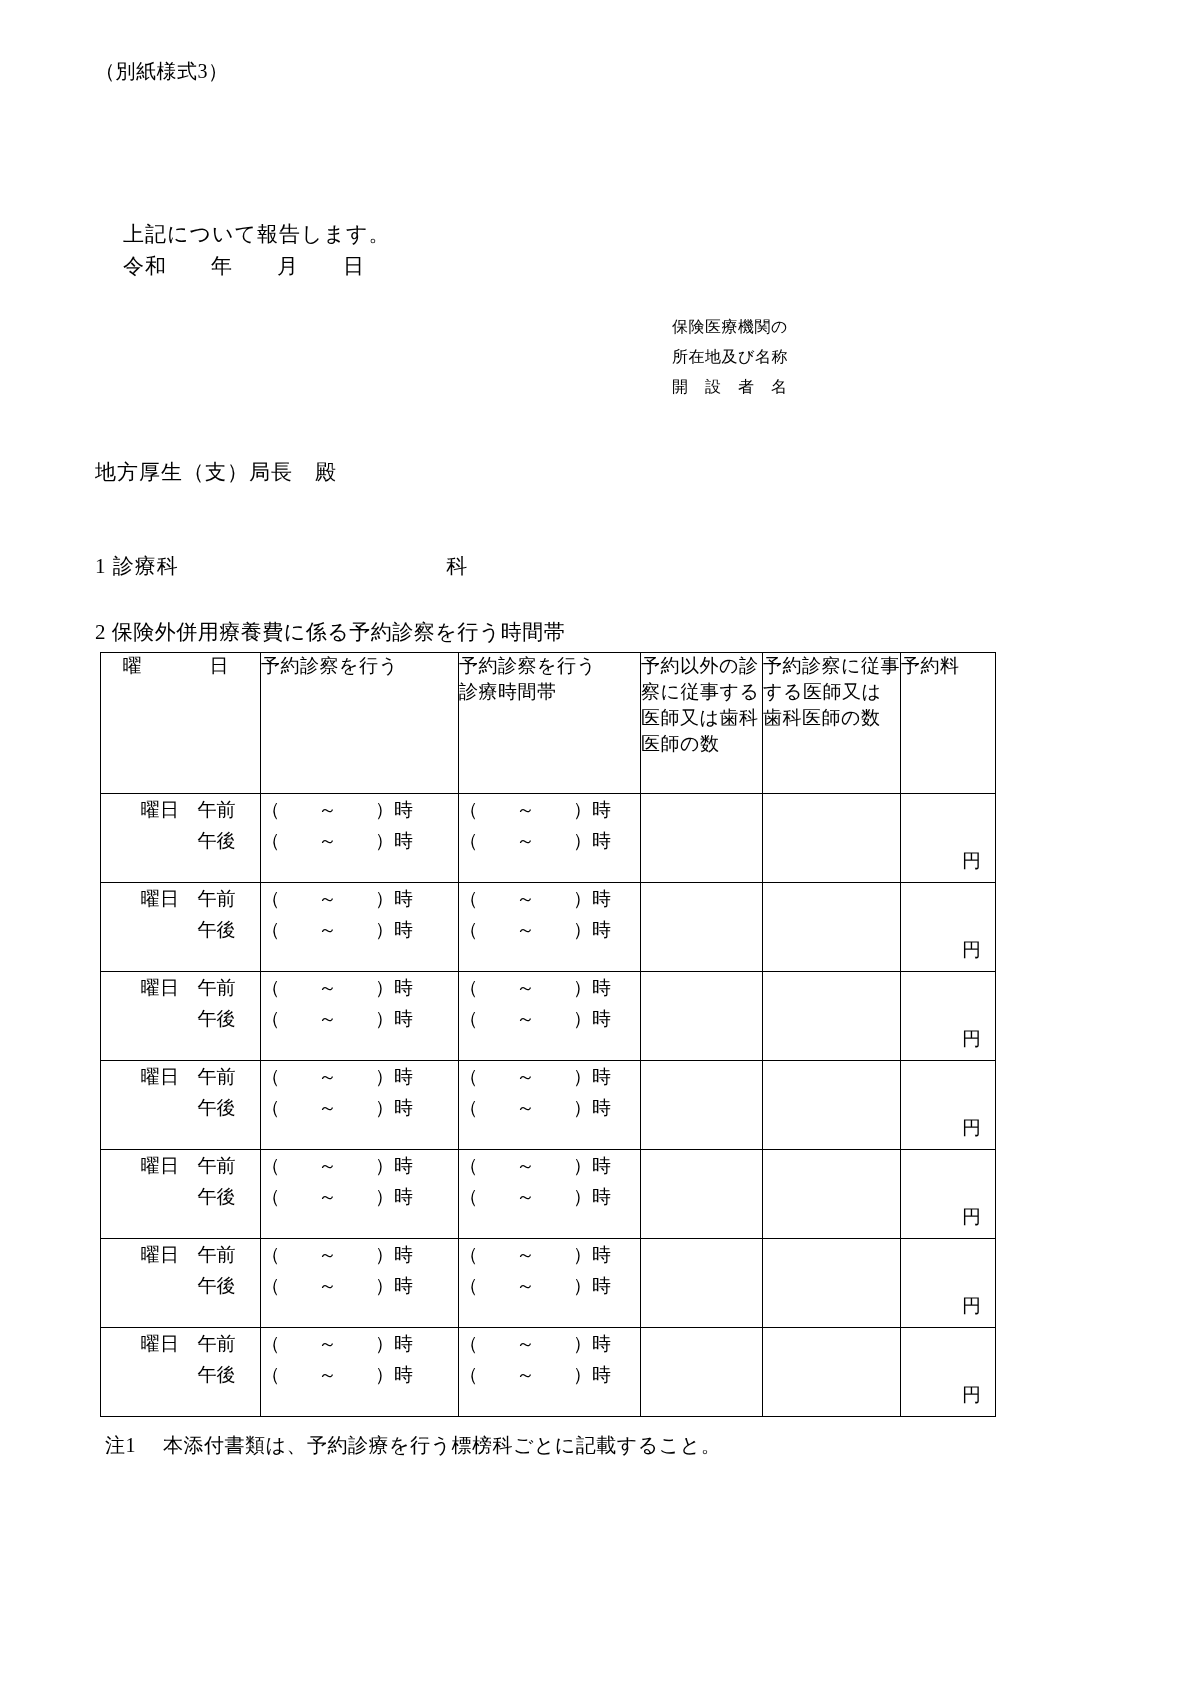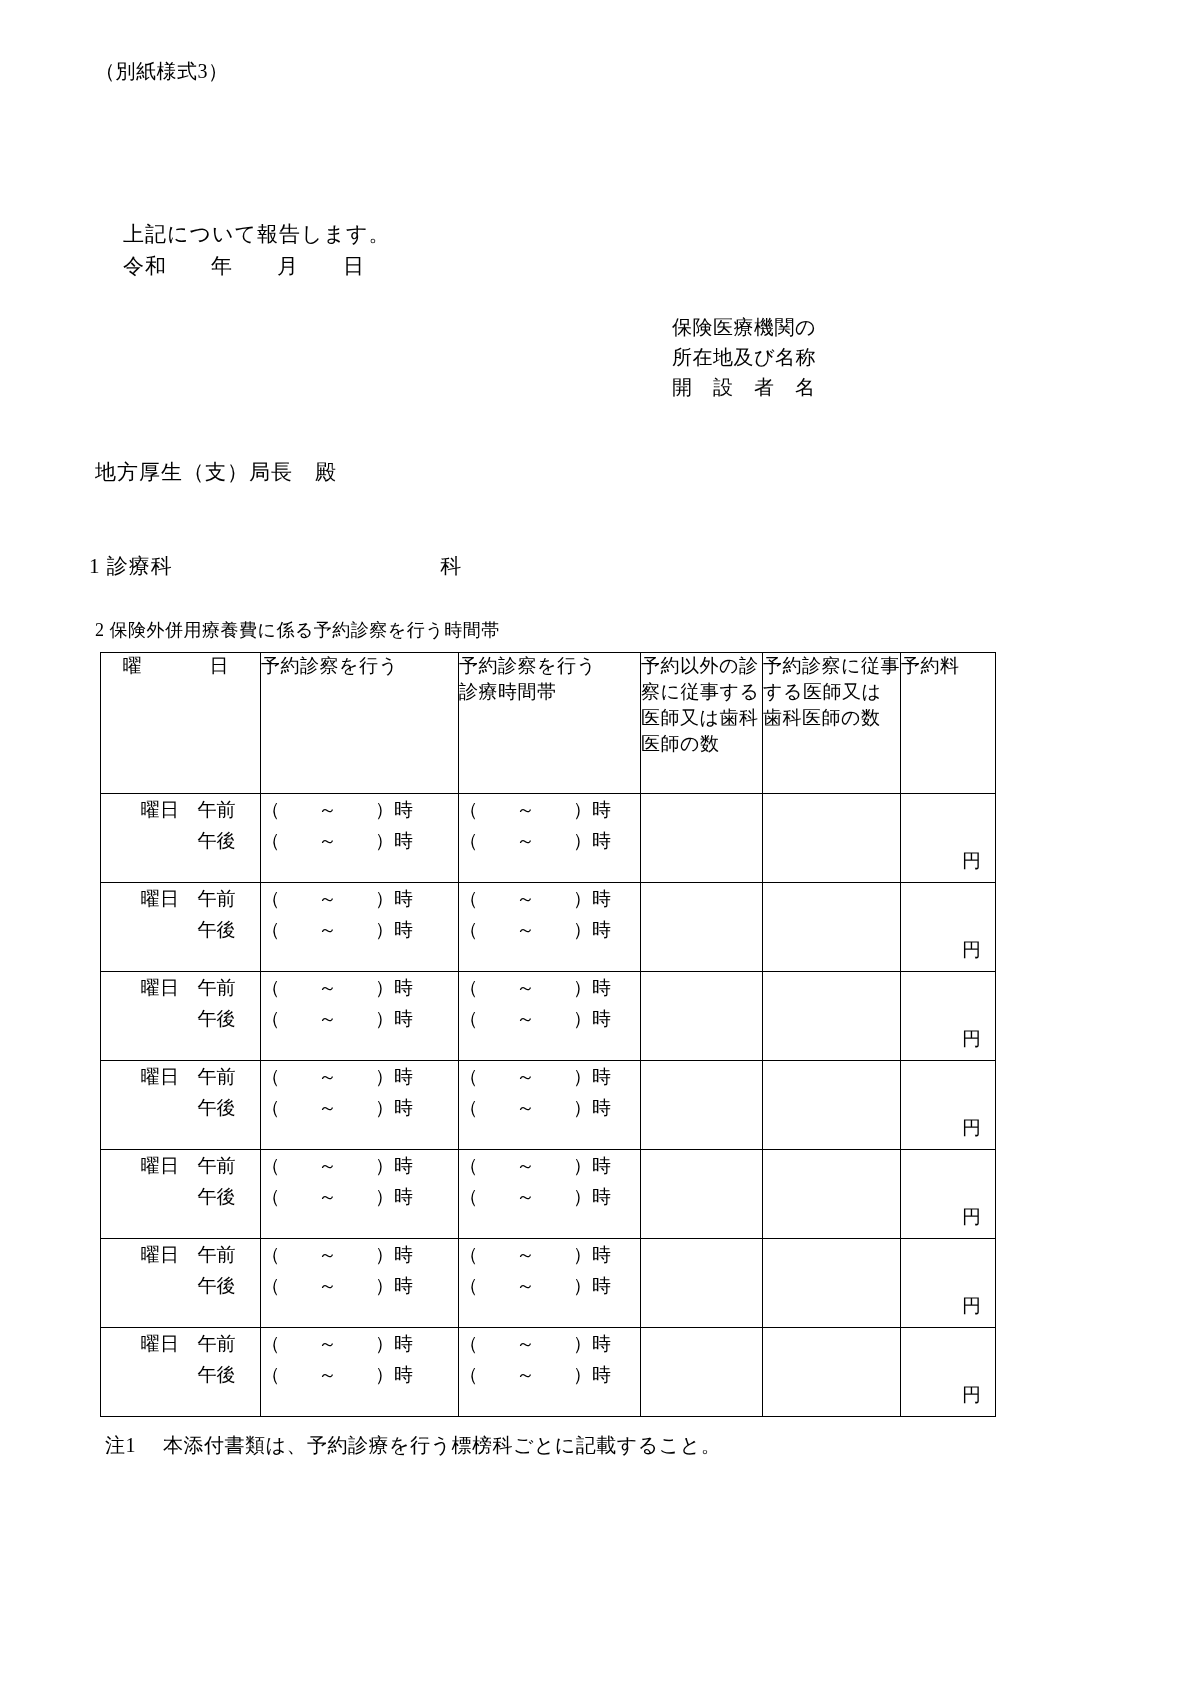--- a/index.html
+++ b/index.html
@@ -44,21 +44,21 @@
     letter-spacing: 1px;
     margin-left: 28px;
   }
   .intro-1 { top: 220px; }
   .intro-2 { top: 252px; }
 
   .facility-block {
     position: absolute;
     left: 672px;
     top: 312px;
-    font-size: 20px;
+    font-size: 16px;
     line-height: 30px;
     letter-spacing: 0.5px;
   }
 
   .addressee {
     position: absolute;
     left: 95px;
     top: 458px;
     font-size: 21px;
     letter-spacing: 1px;
@@ -66,34 +66,34 @@
   .impl-date {
     position: absolute;
     left: 648px;
     top: 495px;
     font-size: 21px;
     letter-spacing: 1px;
   }
 
   .section-1 {
     position: absolute;
-    left: 89px;
+    left: 95px;
     top: 552px;
     font-size: 21px;
     letter-spacing: 1px;
   }
   .section-1 .dept-blank {
     display: inline-block;
     width: 255px;
   }
   .section-2 {
     position: absolute;
     left: 95px;
     top: 618px;
-    font-size: 18px;
+    font-size: 21px;
     letter-spacing: 0.5px;
   }
 
   table.schedule {
     position: absolute;
     left: 100px;
     top: 652px;
     width: 895px;
     border-collapse: collapse;
     table-layout: fixed;

